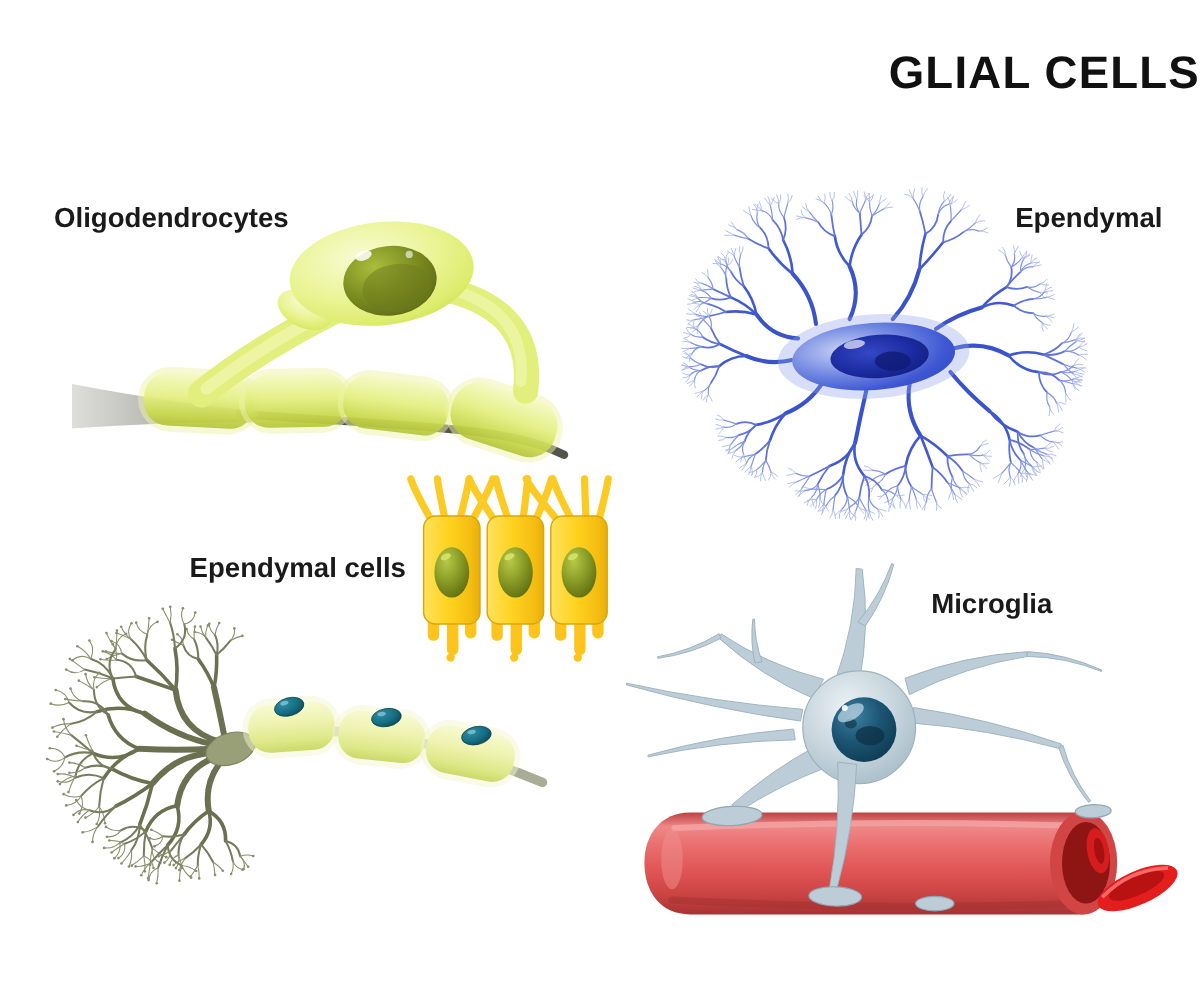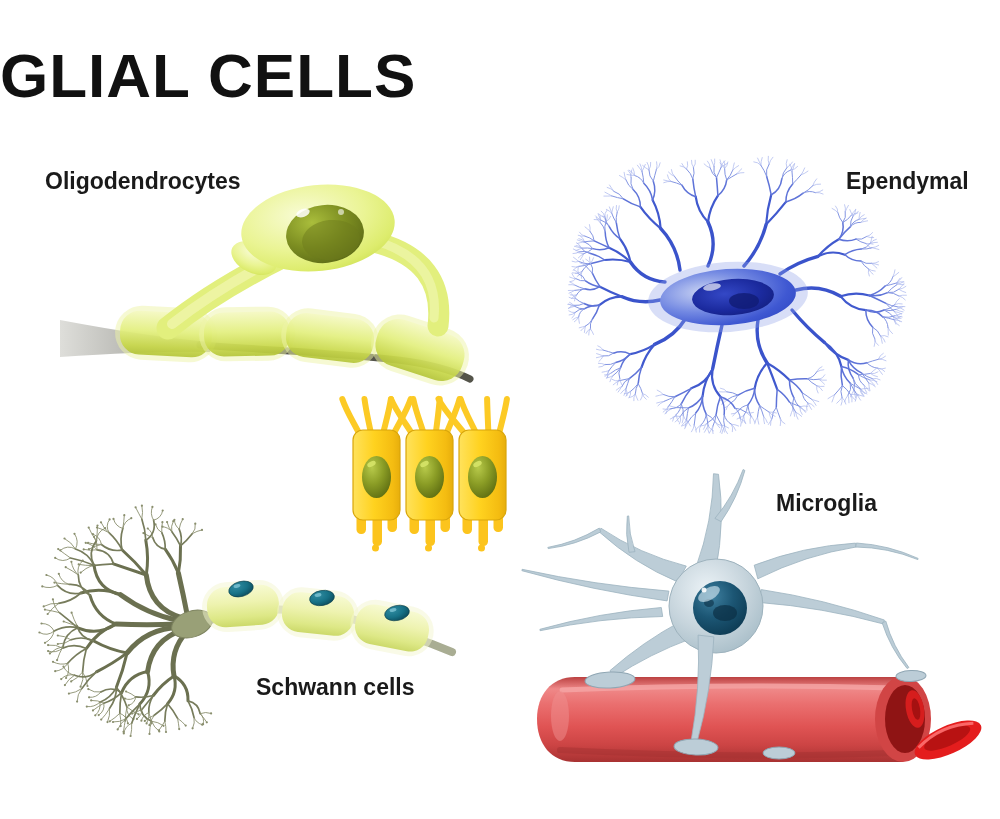--- a/index.html
+++ b/index.html
@@ -1,37 +1,37 @@
 <!DOCTYPE html>
 <html><head>
 <meta charset="utf-8">
 <style>
   html,body{margin:0;padding:0;background:#fff;}
   .stage{position:relative;width:1000px;height:819px;background:#fff;overflow:hidden;
          font-family:"Liberation Sans","DejaVu Sans",sans-serif;}
-  .title{position:absolute;top:40px;left:0;width:100%;text-align:left;
-         font-size:62px;font-weight:bold;letter-spacing:1px;color:#111;}
+  .title{position:absolute;top:40px;left:0;width:100%;text-align:right;
+         font-size:38px;font-weight:bold;letter-spacing:1px;color:#111;}
   .cell-label{position:absolute;font-size:23px;font-weight:bold;
               color:#1a1a1a;white-space:nowrap;}
   #lbl-oligo{left:45px;top:168px;}
   #lbl-micro{left:846px;top:168px;}
   #lbl-epen{left:158px;top:460px;}
   #lbl-astro{left:776px;top:490px;}
   #lbl-schwann{left:256px;top:674px;}
   svg{position:absolute;left:0;top:0;}
 </style>
 </head>
 <body>
 
 <div class="stage">
   <div class="title">GLIAL CELLS</div>
   <div class="cell-label" id="lbl-oligo">Oligodendrocytes</div>
   <div class="cell-label" id="lbl-micro">Ependymal</div>
+  <div class="cell-label" id="lbl-epen">Ependymal cells</div>
   <div class="cell-label" id="lbl-astro">Microglia</div>
-  <div class="cell-label" id="lbl-schwann">Schwann cells</div>
 
   <svg width="1000" height="819" viewBox="0 0 1000 819">
     <defs>
       <radialGradient id="gOligoBody" cx="40%" cy="33%" r="75%">
         <stop offset="0%" stop-color="#f8fbd4"></stop>
           <stop offset="55%" stop-color="#eaf494"></stop>
         <stop offset="85%" stop-color="#ddec6d"></stop>
           <stop offset="100%" stop-color="#cfe155"></stop>
       </radialGradient>
       <radialGradient id="gOligoNuc" cx="35%" cy="28%" r="80%">

